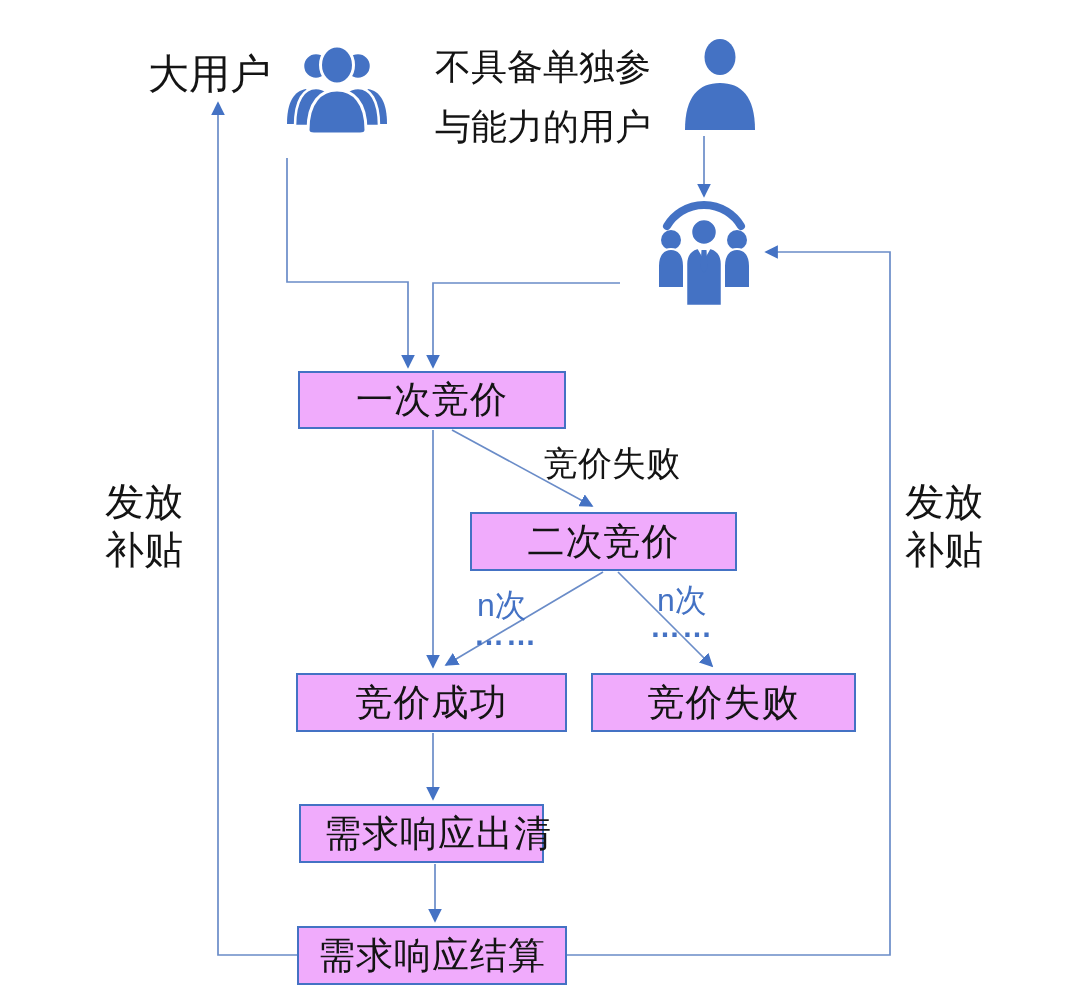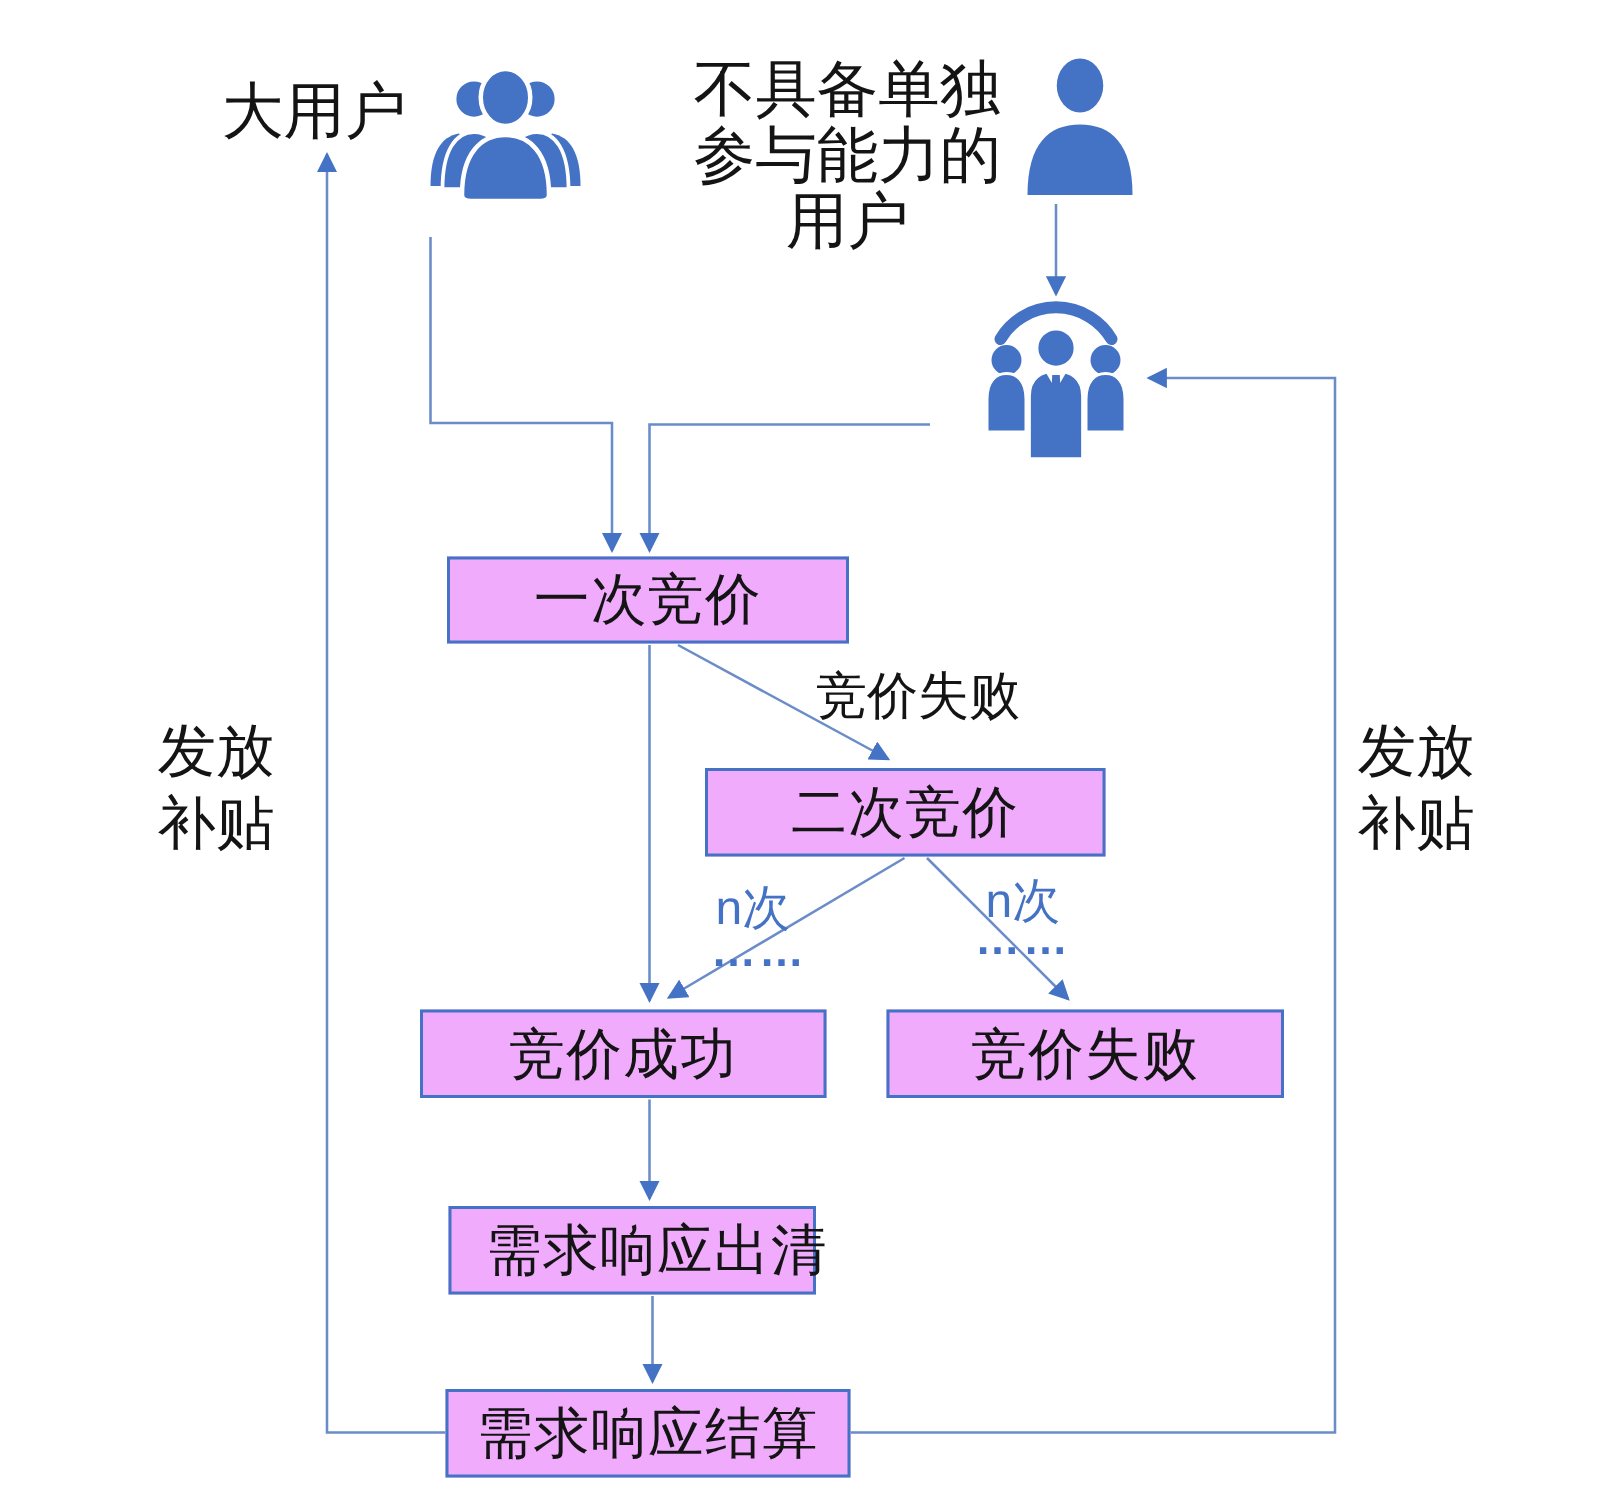--- a/index.html
+++ b/index.html
@@ -73,32 +73,32 @@
       <path d="M71,96 L71,74 C71,62 77,57 84,57 C91,57 97,62 97,74 L97,96 Z" stroke="#ffffff" stroke-width="2"></path>
       <circle cx="51" cy="40" r="13" stroke="#ffffff" stroke-width="2.5"></circle>
       <path d="M33,114 L33,72 C33,60 41,55 51,55 C61,55 69,60 69,72 L69,114 Z" stroke="#ffffff" stroke-width="2.5"></path>
       <path d="M44,56 L51,68 L58,56 Z" fill="#ffffff"></path>
       <path d="M48.5,58 L53.5,58 L54.5,76 L51,81 L47.5,76 Z" fill="#4472C4"></path>
     </g>
   </svg>
 
   <div class="lbl" style="left:148px;top:47px;font-size:41px;">大用户</div>
 
-  <div class="lbl wrap" style="left:452px;top:37px;width:226px;font-size:41px;line-height:44px;">不具备单独参与能力的用户</div>
+  <div class="lbl wrap" style="left:430px;top:37px;width:226px;font-size:36px;line-height:60px;">不具备单独参与能力的用户</div>
 
 
   <div class="node" style="left:298px;top:371px;width:268px;height:58px;">
     <span>一次竞价</span>
   </div>
 
   <div class="node" style="left:470px;top:512px;width:267px;height:59px;">
     <span>二次竞价</span>
   </div>
 
-  <div class="node" style="left:280px;top:673px;width:271px;height:59px;">
+  <div class="node" style="left:296px;top:673px;width:271px;height:59px;">
     <span>竞价成功</span>
   </div>
 
   <div class="node" style="left:591px;top:673px;width:265px;height:59px;">
     <span>竞价失败</span>
   </div>
 
   <div class="node" style="left:299px;top:804px;width:245px;height:59px;padding-left:33px;">
     <span>需求响应出清</span>
   </div>

